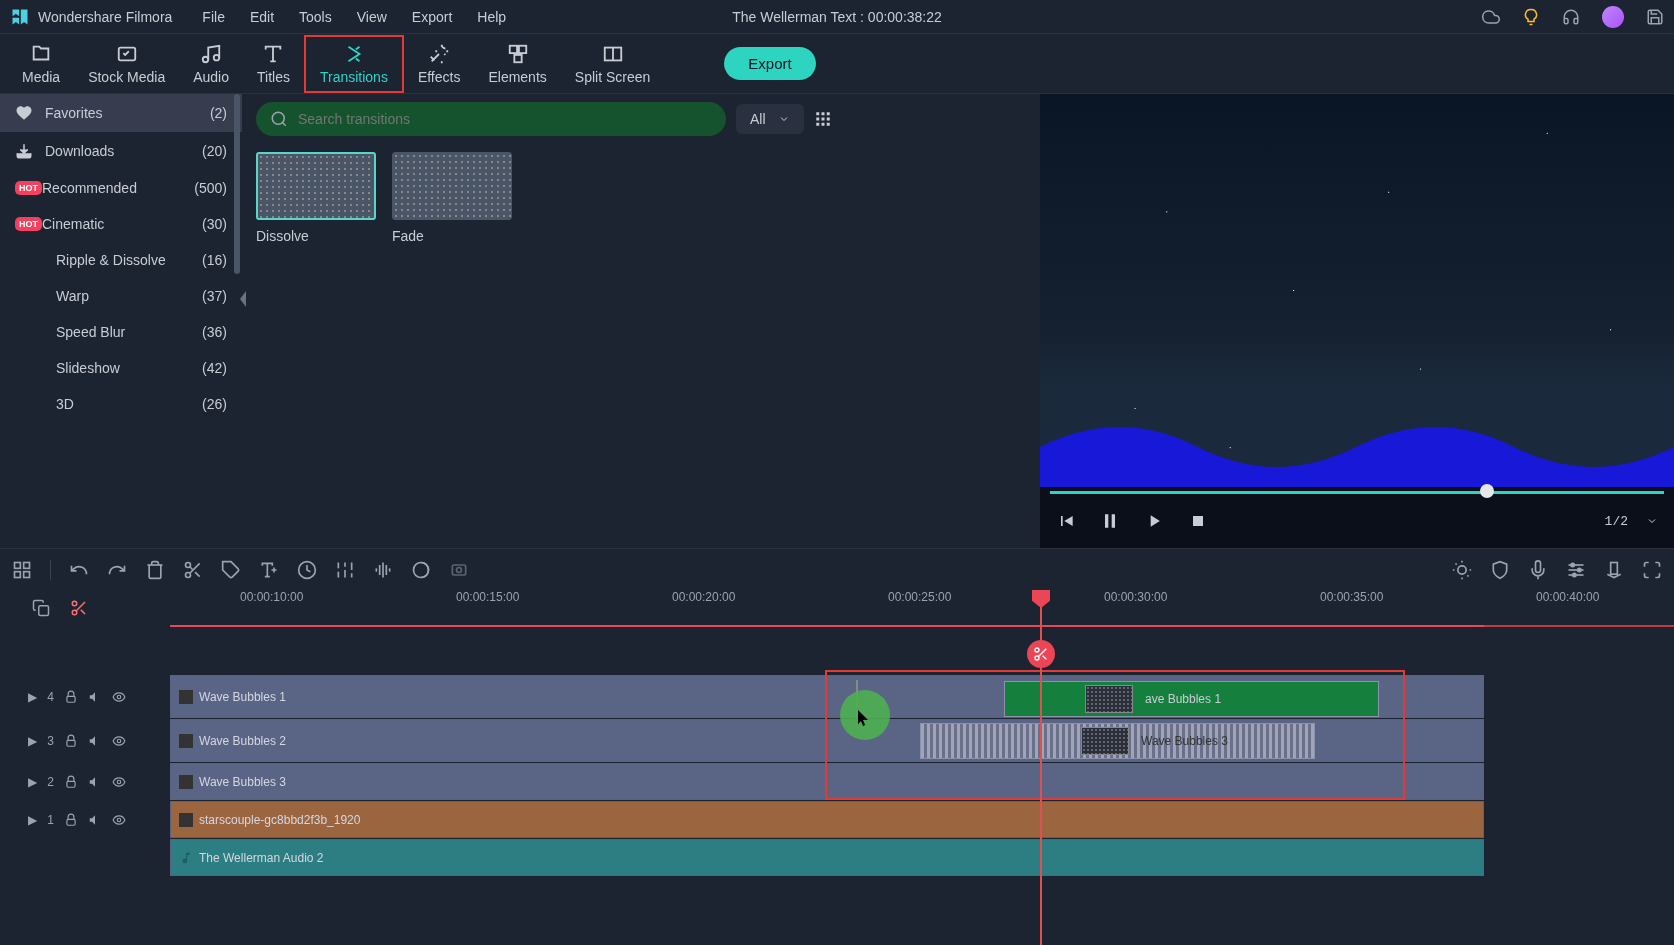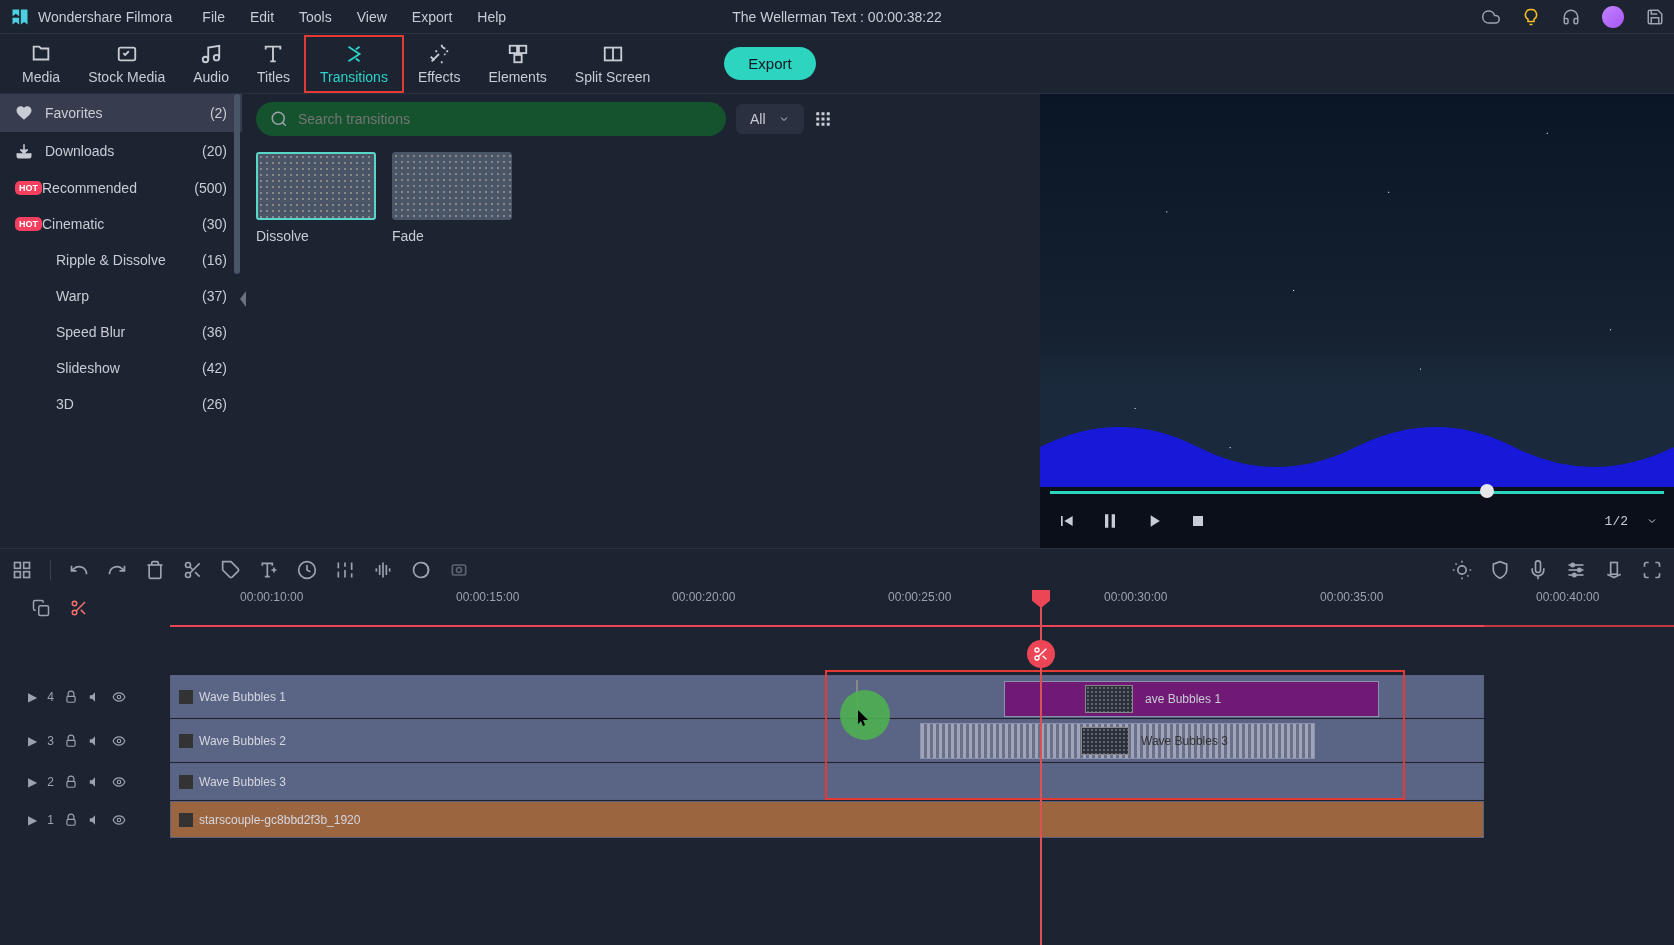--- a/index.html
+++ b/index.html
@@ -505,21 +505,21 @@
       z-index: 9;
     }
     .annotation-cursor {
       position: absolute;
       z-index: 11;
       width: 12px;
       height: 16px;
     }
     .transition-clip {
       position: absolute;
-      background: #701a75;
+      background: #15803d;
       border: 1px solid #8a92ad;
       height: 36px;
     }
     .transition-clip.striped {
       background-image: repeating-linear-gradient(90deg, #9fa4b8 0 3px, #6a708a 3px 6px);
     }
     .transition-inner-thumb {
       position: absolute;
       width: 48px;
       height: 28px;
@@ -967,20 +967,28 @@
       <div class="track-content">
         <div class="clip clip-image">
           <div class="clip-icon"></div>
           <span>starscouple-gc8bbd2f3b_1920</span>
         </div>
       </div>
     </div>
 
     <div class="track track-mini">
       <div class="track-header"></div>
+      <div class="track-content">
+        <div class="clip clip-audio">
+          <svg width="14" height="14" viewBox="0 0 24 24" fill="#1f5f62">
+              <path d="M12 3v10.55A4 4 0 1 0 14 17V7h4V3h-6z"></path>
+            </svg>
+          <span style="margin-left:6px">The Wellerman Audio 2</span>
+        </div>
+      </div>
     </div>
   </div>
 
   <div class="transition-clip" style="left:984px; top:91px; width:375px;">
     <div class="transition-inner-thumb" style="left:80px"></div>
     <span style="position:absolute; left:140px; top:10px; font-size:12px;">ave Bubbles 1</span>
   </div>
   <div class="transition-clip striped" style="left:900px; top:133px; width:395px;">
     <div class="transition-inner-thumb" style="left:160px"></div>
     <span style="position:absolute; left:220px; top:10px; font-size:12px; color:#333;">Wave Bubbles 3</span>

